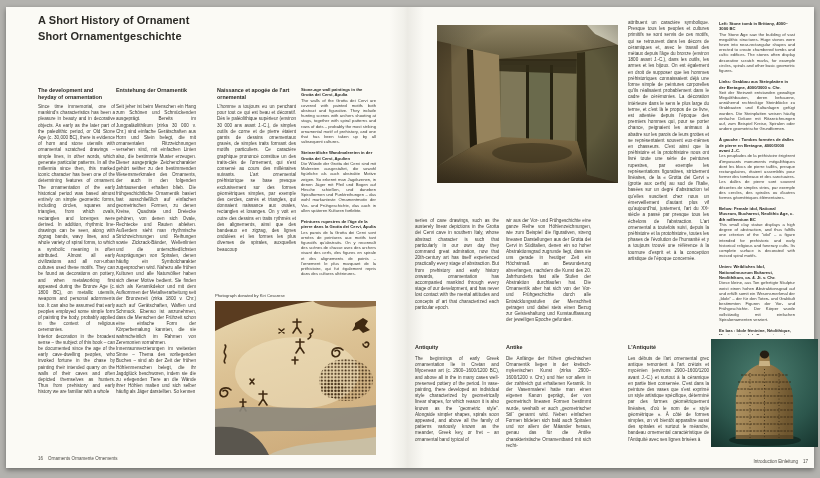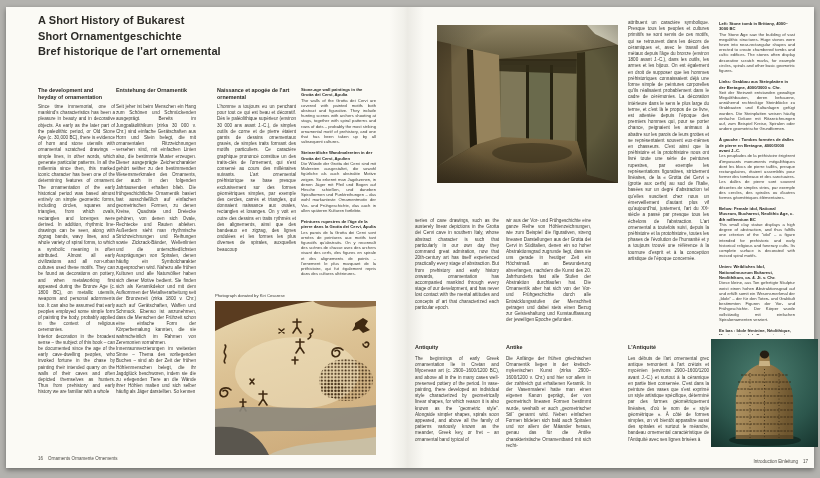--- a/index.html
+++ b/index.html
@@ -30,23 +30,22 @@
   .footer .pg{font-weight:normal;}
   .caps-box{overflow:hidden;}
 </style>
 </head>
 <body>
 
 <div class="ab spread"></div>
 <div class="ab gutter"></div>
 
 <div class="ab title-block" style="left:38px;top:13px;width:280px;">
-  <div>A Short History of Bukarest</div>
+  <div>A Short History of Ornament</div>
   <div>Short Ornamentgeschichte</div>
-  <div>Bref historique de l'art ornemental</div>
 </div>
 
 <div class="ab colhead" style="left:38px;top:87px;width:72px;">The development and heyday of ornamentation</div>
 <div class="ab colhead" style="left:116px;top:87px;width:80px;">Entstehung der Ornamentik</div>
 <div class="ab colhead" style="left:217px;top:87px;width:74px;">Naissance et apogée de l'art ornemental</div>
 
 <div class="ab bodytxt" style="left:38px;top:104px;width:77px;height:353px;">
   <p>Since time immemorial, one of mankind's characteristics has been a pleasure in beauty and in decorative objects. As early as the later part of the paleolithic period, or Old Stone Age (c. 30,000 BC), there is evidence of horn and stone utensils with ornamental scratched drawings – simple lines, in other words, which generate particular patterns. In all the millennia since then, this marked iconic character has been one of the determining features of ornament. The ornamentation of the early historical period was based almost entirely on simple geometric forms, including circles, squares and triangles, from which ovals, rectangles and lozenges were derived. In addition, rhythmic line-drawings can be seen, along with zigzag bands, wavy lines, and a whole variety of spiral forms, to which a symbolic meaning is often attributed. Almost all early civilizations and all non-urban cultures used these motifs. They can be found as decorations on pottery, and when metalworking first appeared during the Bronze Age (c. 1800 BC), on metallic utensils, weapons and personal adornments too. It can also be assumed that early peoples employed some simple form of painting the body, probably applied in the context of religious ceremonies.</p>
   <p>Interior decoration in the broadest sense – the subject of this book – can be documented since the age of the early cave-dwelling peoples, who invoked fortune in the chase by painting their intended quarry on the walls of their caves and often depicted themselves as hunters. Thus from prehistory and early history we are familiar with a whole</p>
 </div>

